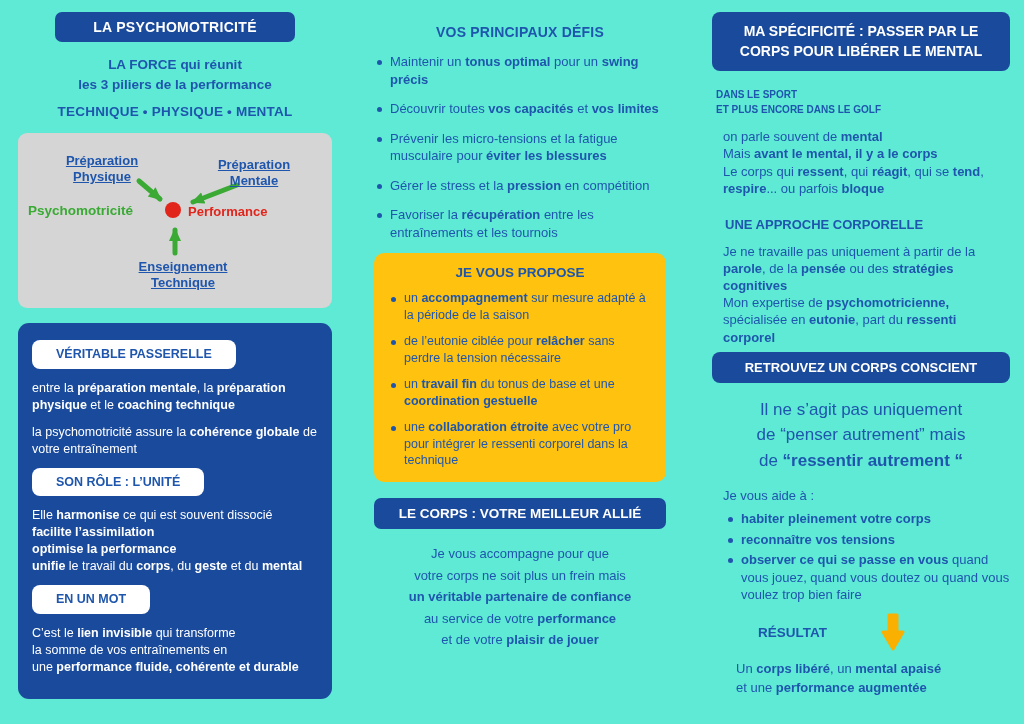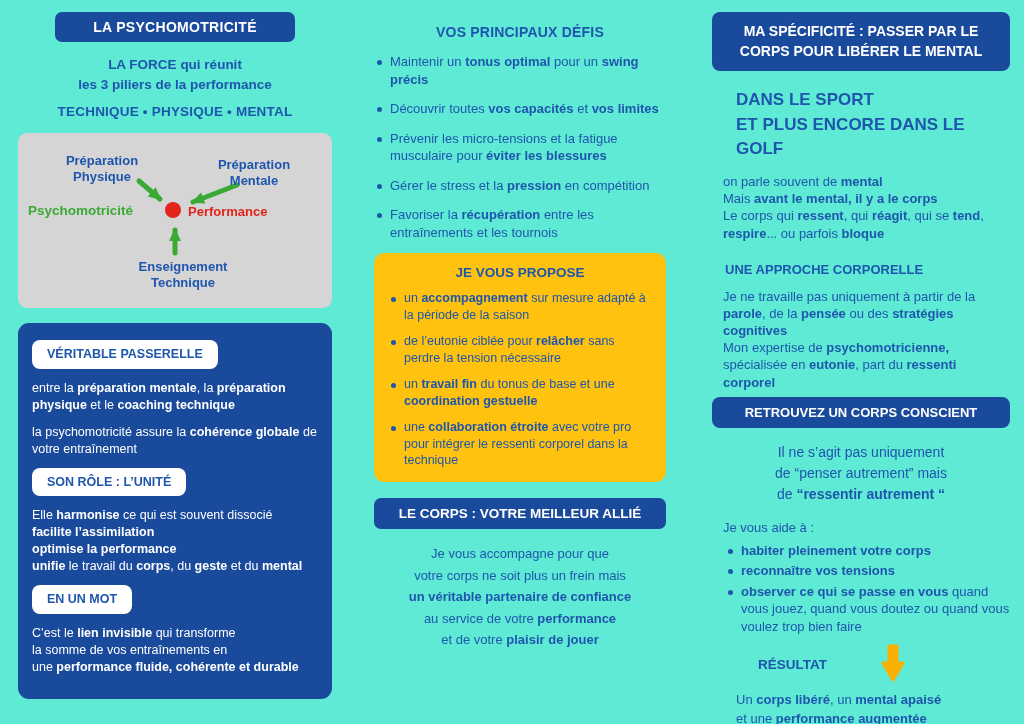--- a/index.html
+++ b/index.html
@@ -14,30 +14,30 @@
   
   .col-left{position:absolute;left:18px;top:12px;width:314px;}
   .left-title{background:var(--blue);color:#fff;font-weight:bold;font-size:14px;letter-spacing:.3px;
     text-align:center;padding:7px 10px;border-radius:7px;width:240px;margin:0 auto;}
   .left-intro{text-align:center;font-size:13.5px;line-height:1.45;margin-top:13px;font-weight:600;}
   .left-pillars{text-align:center;font-weight:bold;font-size:13.5px;margin-top:10px;letter-spacing:.2px;}
   .diagram{position:relative;margin-top:14px;height:175px;background:var(--gray);border-radius:9px;}
   .diagram svg{position:absolute;inset:0;width:100%;height:100%;}
   .arrow{stroke:var(--green);stroke-width:5;stroke-linecap:round;}
   .ah{fill:var(--green);}
-  .dg-label{position:absolute;font-weight:bold;font-size:13px;color:var(--text-blue);text-align:center;line-height:1.25;}
+  .dg-label{position:absolute;font-weight:bold;font-size:13px;color:var(--text-blue);text-align:center;line-height:1.25;text-decoration:underline;}
   .dg-physique{left:28px;top:20px;width:112px;}
   .dg-mentale{left:176px;top:24px;width:120px;}
   .dg-psycho{position:absolute;left:10px;top:70px;color:var(--green);font-weight:bold;font-size:13.5px;}
   .dg-dot{position:absolute;left:147px;top:69px;width:16px;height:16px;border-radius:50%;background:var(--red);}
   .dg-perf{position:absolute;left:170px;top:71px;color:var(--red);font-weight:bold;font-size:13px;}
   .dg-enseignement{left:102px;top:126px;width:126px;}
   .left-panel{margin-top:15px;background:var(--blue);border-radius:11px;padding:13px 14px 14px;color:#fff;font-size:12.5px;line-height:1.35;}
   .left-panel p{margin-bottom:10px;}
-  .pill{background:#fff;color:var(--text-blue);font-weight:bold;font-size:12.5px;padding:6px 15px;
+  .pill{background:#fff;color:var(--text-blue);font-weight:bold;font-size:12.5px;padding:6px 24px;
     border-radius:8px;width:fit-content;margin:4px 0 11px;text-align:right;}
   .pill+ p{margin-top:0;}
 
   
   .col-mid{position:absolute;left:374px;top:24px;width:292px;}
   .mid-title{text-align:center;font-weight:bold;font-size:14px;color:var(--text-blue);letter-spacing:.2px;}
   ul.blist{list-style:none;}
   ul.blist li{position:relative;padding-left:16px;font-size:13px;line-height:1.35;margin-bottom:12px;}
   ul.blist li::before{content:"";position:absolute;left:3px;top:7px;width:5px;height:5px;border-radius:50%;background:var(--text-blue);}
   .challenges{margin-top:13px;}
@@ -45,26 +45,26 @@
   .propose-title{text-align:center;font-weight:bold;font-size:13.5px;margin-bottom:10px;color:var(--text-blue);}
   .propose ul.blist li{font-size:12.5px;margin-bottom:9px;}
   .allie-bar{background:var(--blue);color:#fff;font-weight:bold;text-align:center;font-size:13.5px;
     padding:8px 4px;border-radius:7px;margin-top:16px;}
   .allie-text{text-align:center;font-size:13px;line-height:1.65;margin-top:14px;}
 
   
   .col-right{position:absolute;left:712px;top:12px;width:298px;}
   .right-header{background:var(--blue);color:#fff;font-weight:bold;font-size:14px;text-align:center;
     border-radius:8px;padding:10px 6px;line-height:1.4;}
-  .right-sub{font-weight:bold;font-size:17px;margin:17px 0 0 24px;line-height:1.45;}
+  .right-sub{font-weight:bold;font-size:10px;margin:17px 0 0 4px;line-height:1.45;}
   .right-para{font-size:13px;line-height:1.32;margin:11px 0 0 11px;}
   .right-h2{font-weight:bold;font-size:13px;margin:20px 0 0 13px;}
   .right-btn{background:var(--blue);color:#fff;font-weight:bold;font-size:13px;text-align:center;
     border-radius:8px;padding:8px 4px;margin-top:6px;}
-  .right-center{text-align:center;font-size:14px;line-height:1.5;margin-top:14px;}
+  .right-center{text-align:center;font-size:17px;line-height:1.5;margin-top:14px;}
   .aide-label{font-size:13px;margin:15px 0 7px 11px;}
   .aide-list{margin-left:13px;}
   .aide-list li{margin-bottom:3px !important;}
   .resultat-row{display:flex;align-items:center;margin:8px 0 0 46px;}
   .resultat{font-weight:bold;font-size:13.5px;color:var(--text-blue);}
   .down-arrow{margin-left:52px;}
   .down-arrow path{fill:var(--orange);stroke:var(--orange);stroke-width:3;stroke-linejoin:round;}
   .final{font-size:13px;line-height:1.45;margin:6px 0 0 24px;}
 </style>
 </head>

